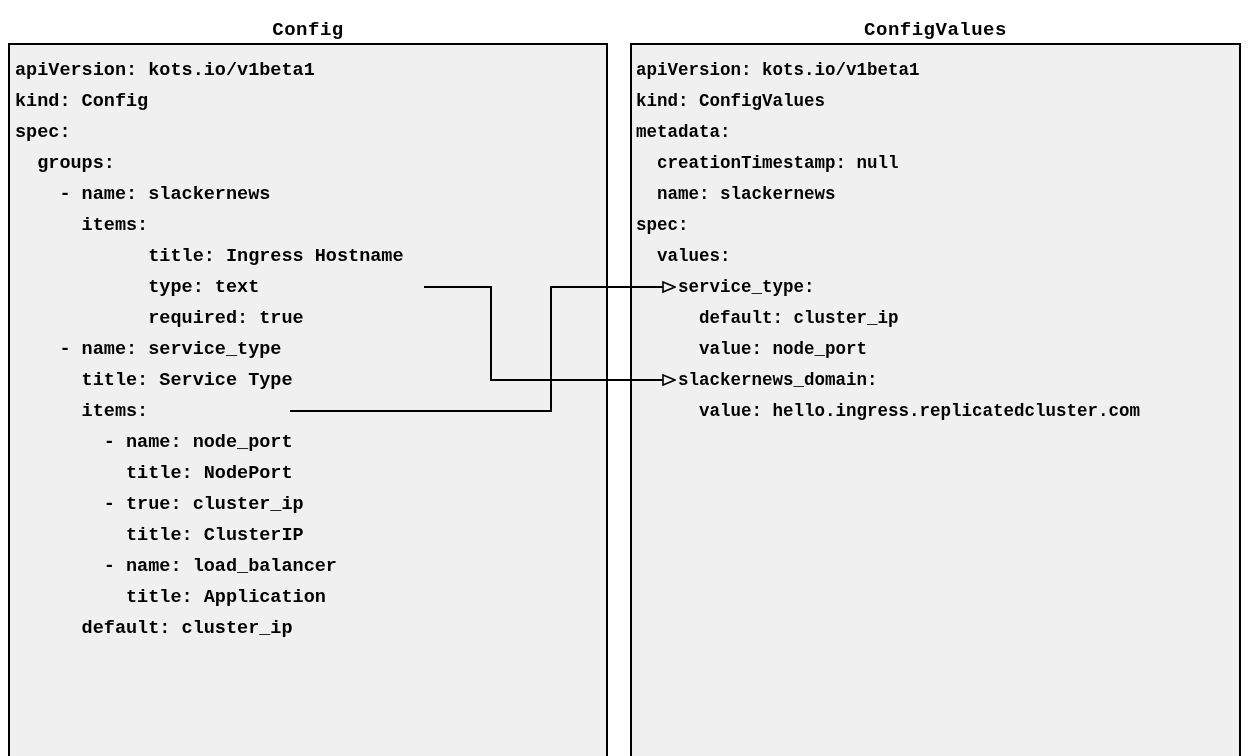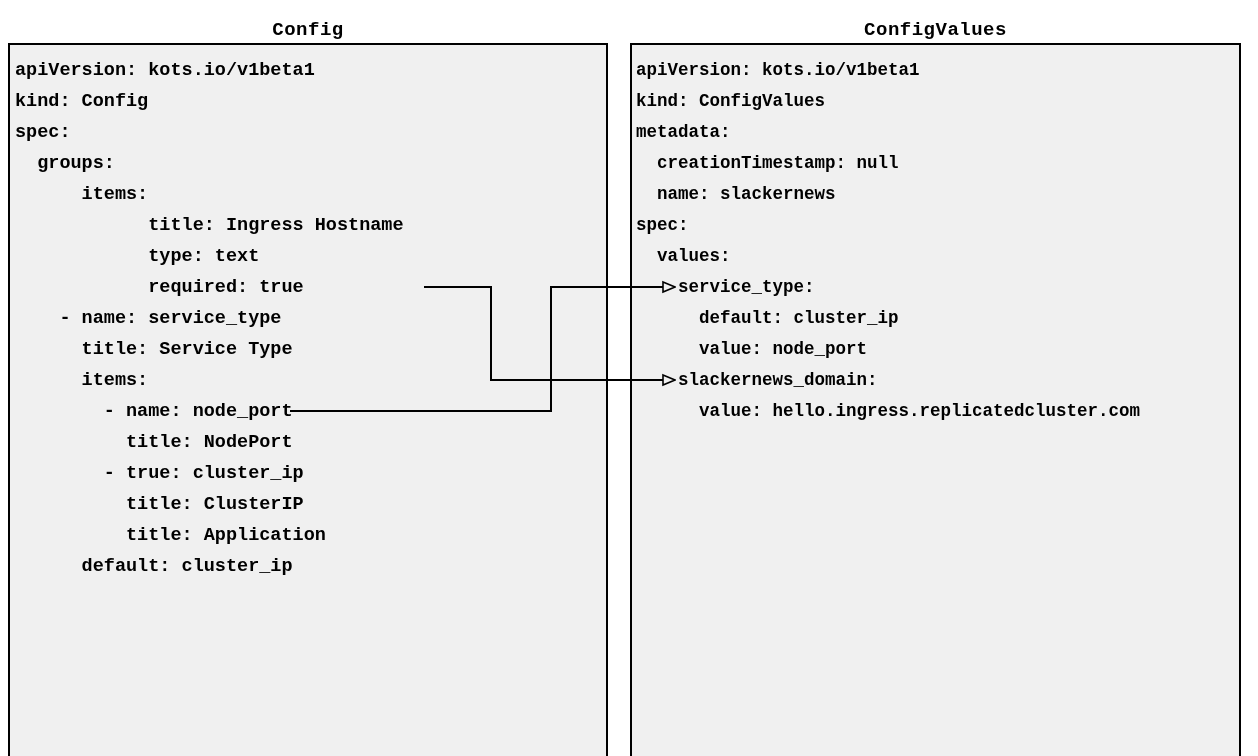--- a/index.html
+++ b/index.html
@@ -82,31 +82,33 @@
 
   <div class="panel-title left">Config</div>
 
   <div class="panel-title right">ConfigValues</div>
 
   <div class="panel left">
       <div class="yaml-line">apiVersion: kots.io/v1beta1</div>
       <div class="yaml-line">kind: Config</div>
       <div class="yaml-line">spec:</div>
       <div class="yaml-line">  groups:</div>
+      <div class="yaml-line">    - name: slackernews</div>
       <div class="yaml-line">      items:</div>
       <div class="yaml-line">            title: Ingress Hostname</div>
       <div class="yaml-line">            type: text</div>
       <div class="yaml-line">            required: true</div>
       <div class="yaml-line">    - name: service_type</div>
       <div class="yaml-line">      title: Service Type</div>
       <div class="yaml-line">      items:</div>
       <div class="yaml-line">        - name: node_port</div>
       <div class="yaml-line">          title: NodePort</div>
       <div class="yaml-line">        - true: cluster_ip</div>
       <div class="yaml-line">          title: ClusterIP</div>
+      <div class="yaml-line">        - name: load_balancer</div>
       <div class="yaml-line">          title: Application</div>
       <div class="yaml-line">      default: cluster_ip</div>
     </div>
 
   <div class="panel right">
       <div class="yaml-line">apiVersion: kots.io/v1beta1</div>
       <div class="yaml-line">kind: ConfigValues</div>
       <div class="yaml-line">metadata:</div>
       <div class="yaml-line">  creationTimestamp: null</div>
       <div class="yaml-line">  name: slackernews</div>

